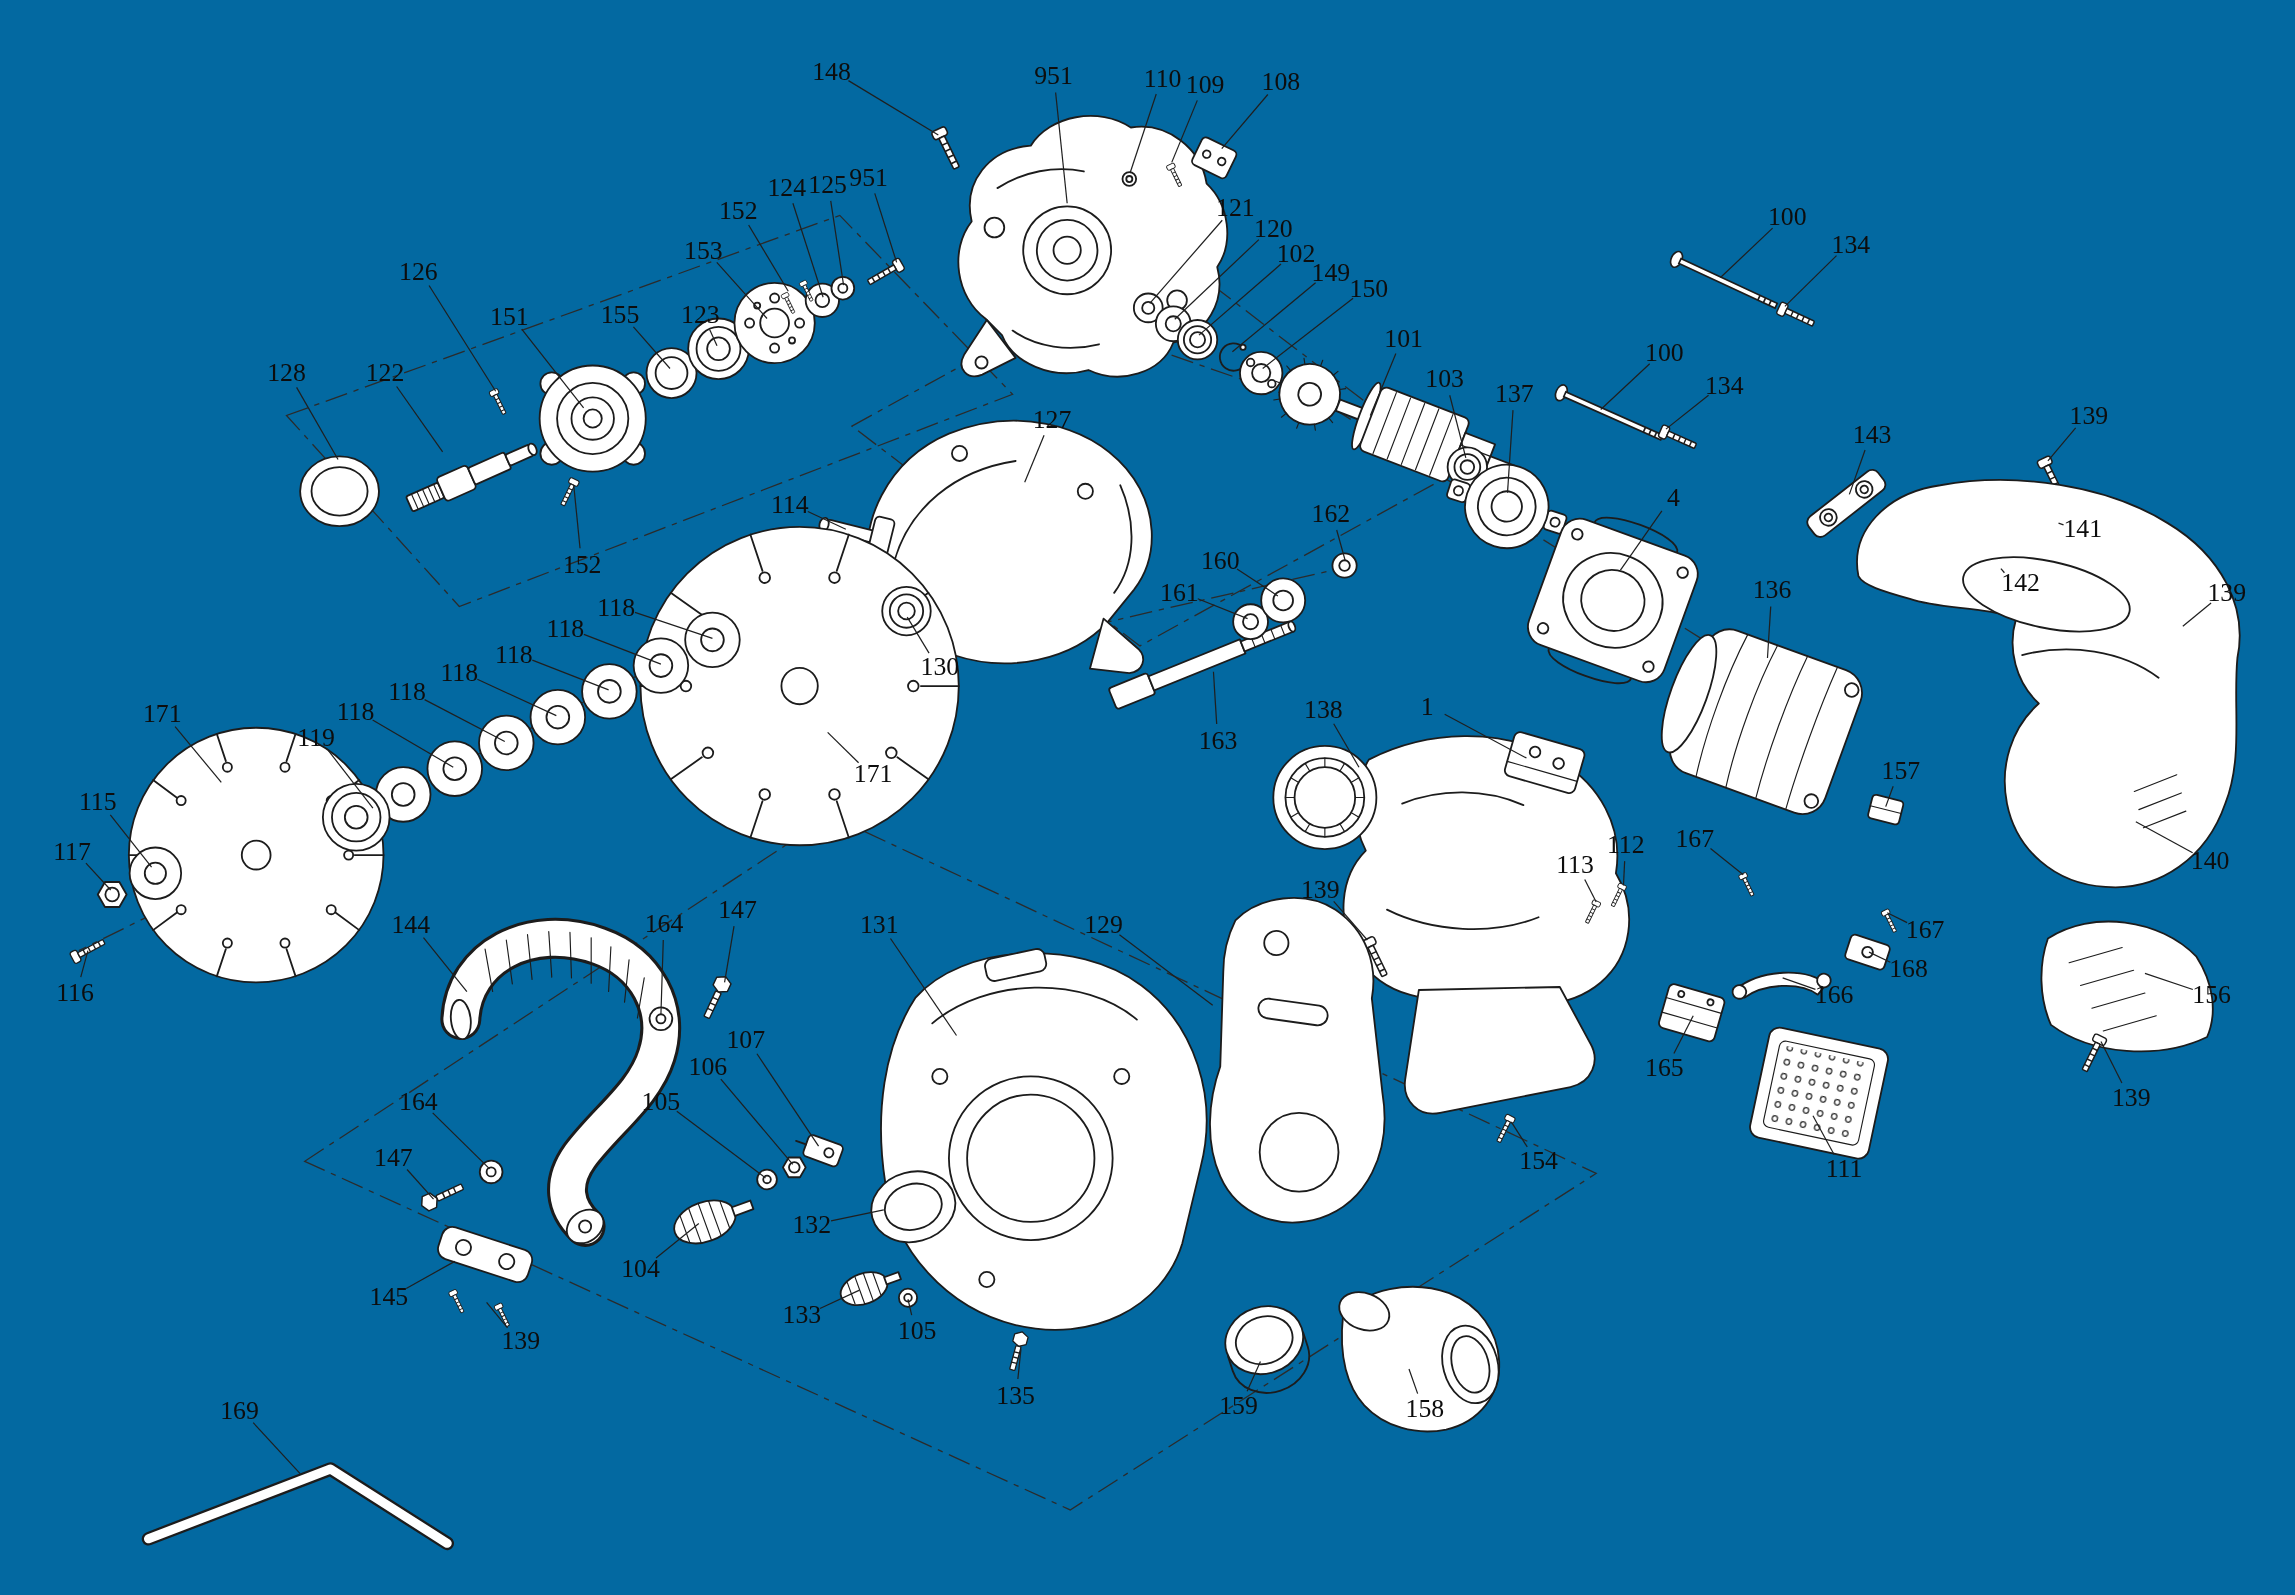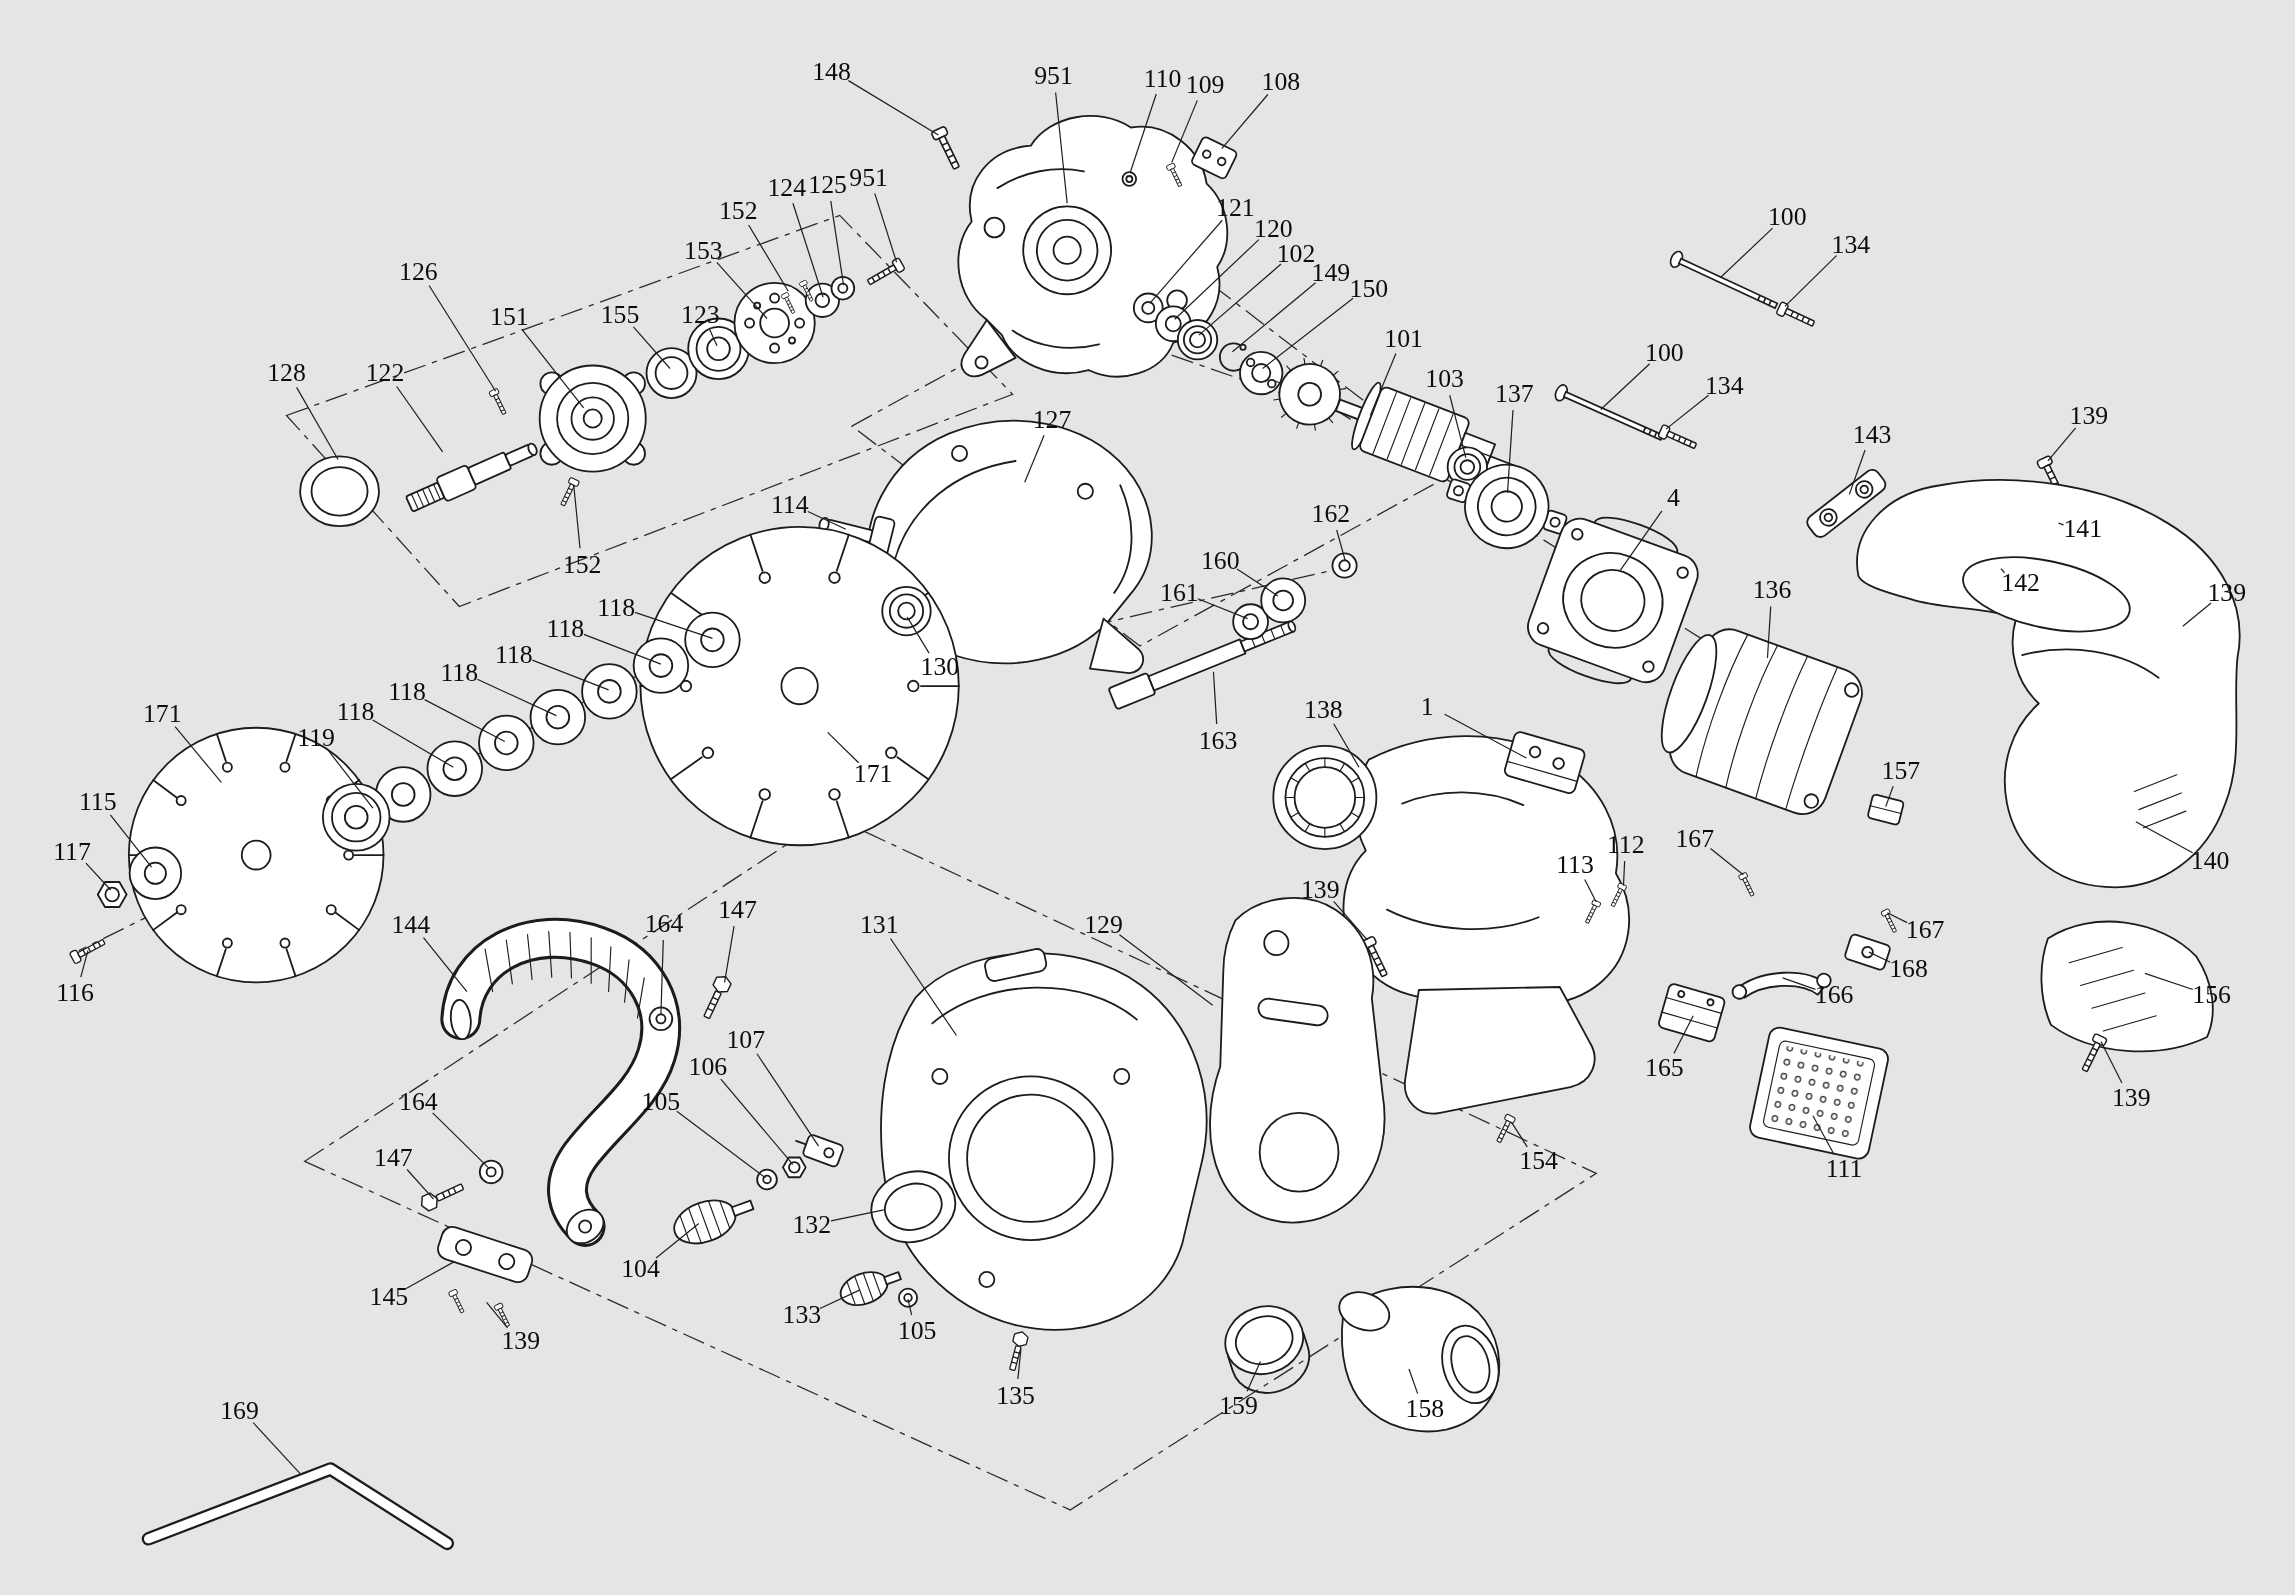--- a/index.html
+++ b/index.html
@@ -1,16 +1,16 @@
 <!DOCTYPE html>
 <html style="font-size:12px"><head>
 <meta charset="utf-8">
 <style>
   html,body{margin:0;padding:0;background:#ffffff;}
-  .canvas{position:relative;width:2295px;height:1595px;background:#e5e5e5;overflow:hidden;text-align:center;}
+  .canvas{position:relative;width:2295px;height:1595px;background:#0369a1;overflow:hidden;text-align:center;}
   .canvas svg{position:absolute;left:0;top:0;}
   .pt{fill:#ffffff;stroke:#1c1c1c;stroke-width:2.4;stroke-linejoin:round;stroke-linecap:round;}
   .ln{fill:none;stroke:#1c1c1c;stroke-width:2.4;stroke-linejoin:round;stroke-linecap:round;}
   .thin{stroke-width:1.5;}
   .dash{fill:none;stroke:#2b2b2b;stroke-width:1.7;stroke-dasharray:30 9 7 9;}
   .leader{stroke:#1f1f1f;stroke-width:1.6;}
   .part-label{font-family:"Liberation Serif","DejaVu Serif",serif;font-size:34px;fill:#0d0d0d;text-anchor:middle;}
 </style>
 </head>
 <body>

